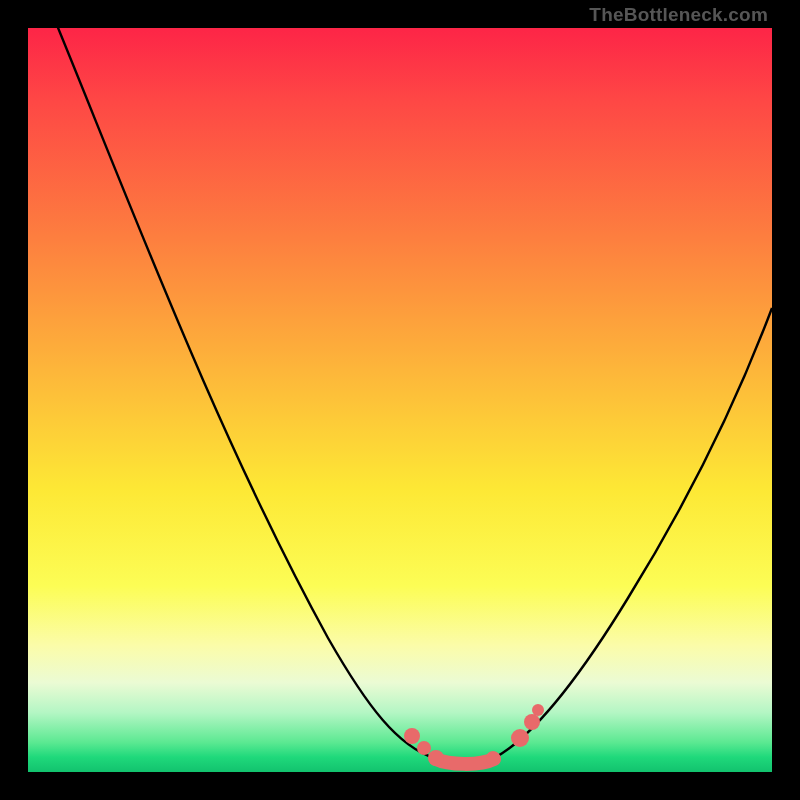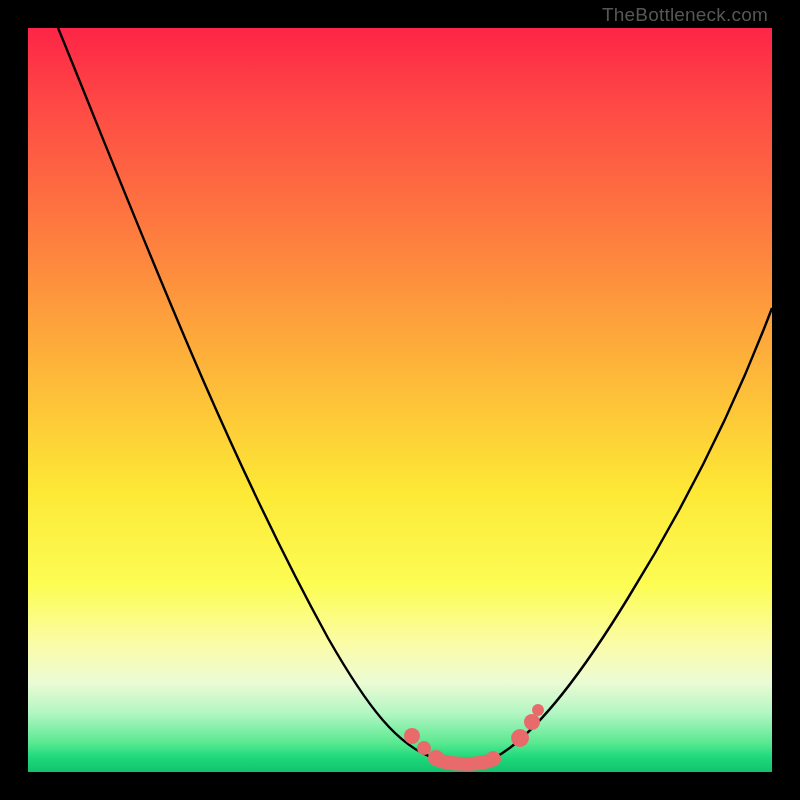--- a/index.html
+++ b/index.html
@@ -61,21 +61,21 @@
     top: 0;
     width: 744px;
     height: 744px;
   }
   .watermark {
     position: absolute;
     top: 4px;
     right: 32px;
     font-family: Arial, Helvetica, sans-serif;
     font-size: 19px;
-    font-weight: 400;
+    font-weight: 700;
     color: #565656;
     letter-spacing: 0.2px;
     pointer-events: none;
     margin-left: 16px;
   }
   .marker {
     fill: #e86a6a;
   }
   .trough {
     fill: none;

